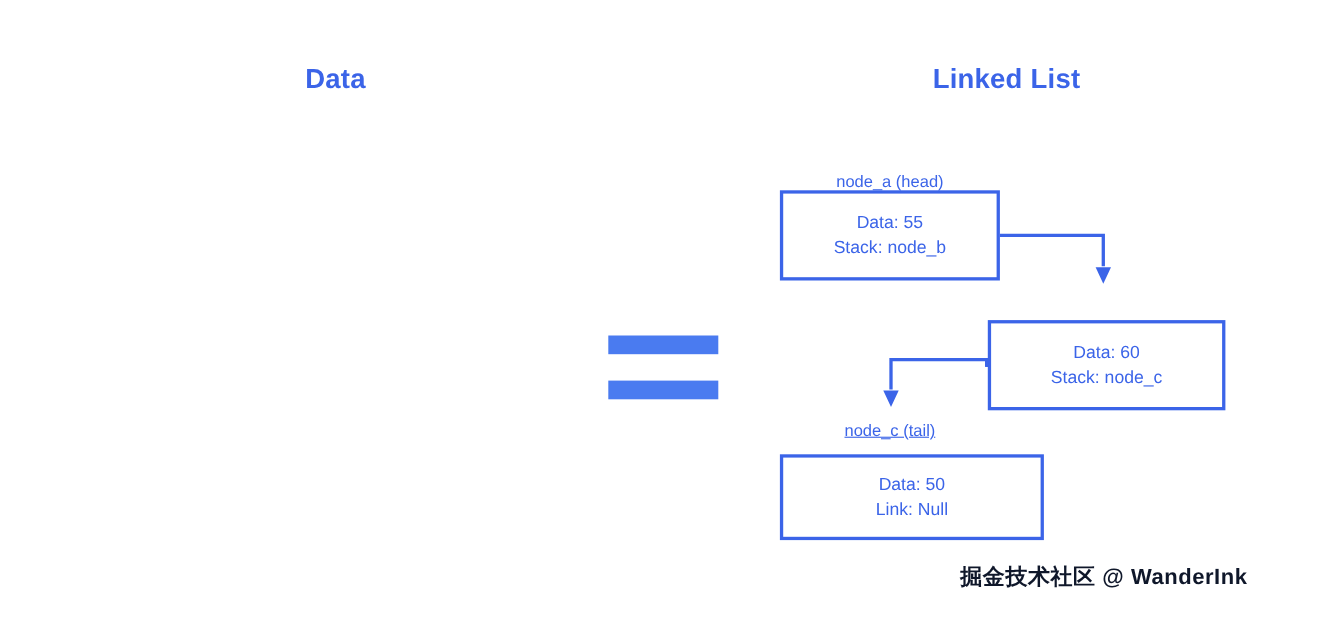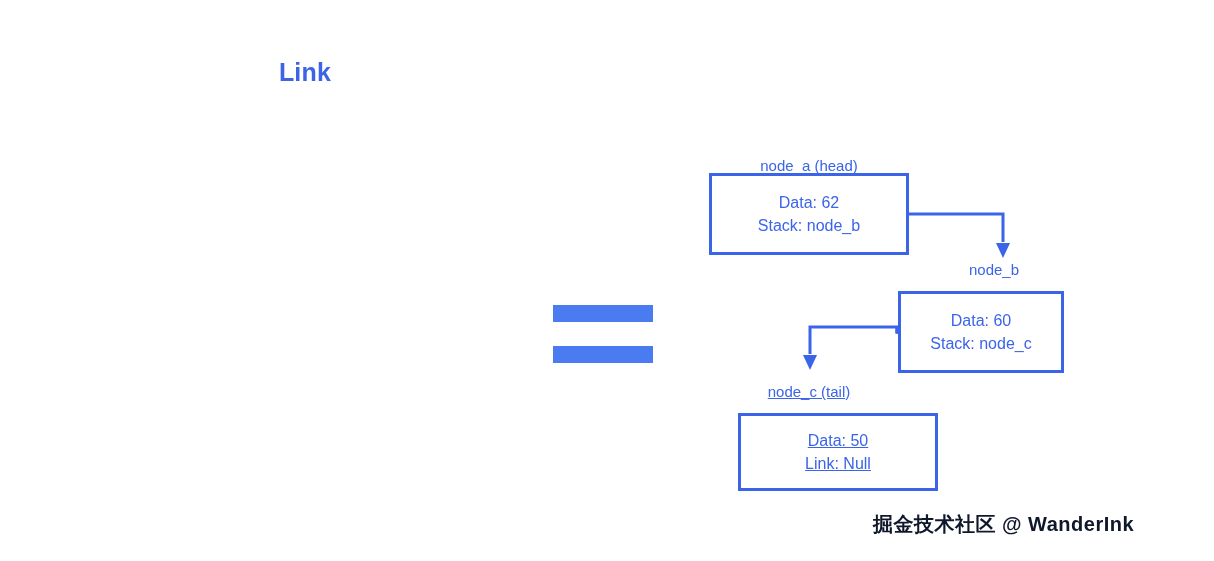--- a/index.html
+++ b/index.html
@@ -87,23 +87,23 @@
   }
   .node-label {
     position: absolute;
     color: #3b64e8;
     font-size: 15px;
     white-space: nowrap;
     text-align: center;
   }
   #node-a-box { left: 709px;  top: 173px; width: 200px; height: 82px; }
   #node-a-label { left: 709px; top: 157px; width: 200px; }
-  #node-b-box { left: 898px;  top: 291px; width: 166px; height: 82px; }
+  #node-b-box { left: 898px;  top: 291px; width: 216px; height: 82px; }
   #node-b-label { left: 898px; top: 261px; width: 192px; }
-  #node-c-box { left: 738px;  top: 413px; width: 200px; height: 78px; text-decoration: underline; }
+  #node-c-box { left: 709px;  top: 413px; width: 240px; height: 78px; }
   #node-c-label { left: 709px; top: 383px; width: 200px; text-decoration: underline; }
 
   
   #arrows {
     position: absolute;
     left: 0;
     top: 0;
     width: 1214px;
     height: 561px;
     pointer-events: none;
@@ -119,35 +119,35 @@
     font-weight: bold;
     white-space: nowrap;
     letter-spacing: 0.5px;
   }
 </style>
 </head>
 <body>
 
 <div id="canvas">
 
-  <div class="title" id="stack-title">Link</div>
+  <div class="title" id="stack-title">Data</div>
+  <div class="title" id="list-title">Linked List</div>
 
 
   <div id="equals">
     <div class="eq-bar" id="eq-bar-top"></div>
     <div class="eq-bar" id="eq-bar-bottom"></div>
   </div>
 
   <div class="node-label" id="node-a-label">node_a (head)</div>
   <div class="node-box" id="node-a-box">
-    <span>Data: 62</span>
+    <span>Data: 55</span>
     <span>Stack: node_b</span>
   </div>
 
-  <div class="node-label" id="node-b-label">node_b</div>
   <div class="node-box" id="node-b-box">
     <span>Data: 60</span>
     <span>Stack: node_c</span>
   </div>
 
   <div class="node-label" id="node-c-label">node_c (tail)</div>
   <div class="node-box" id="node-c-box">
     <span>Data: 50</span>
     <span>Link: Null</span>
   </div>

